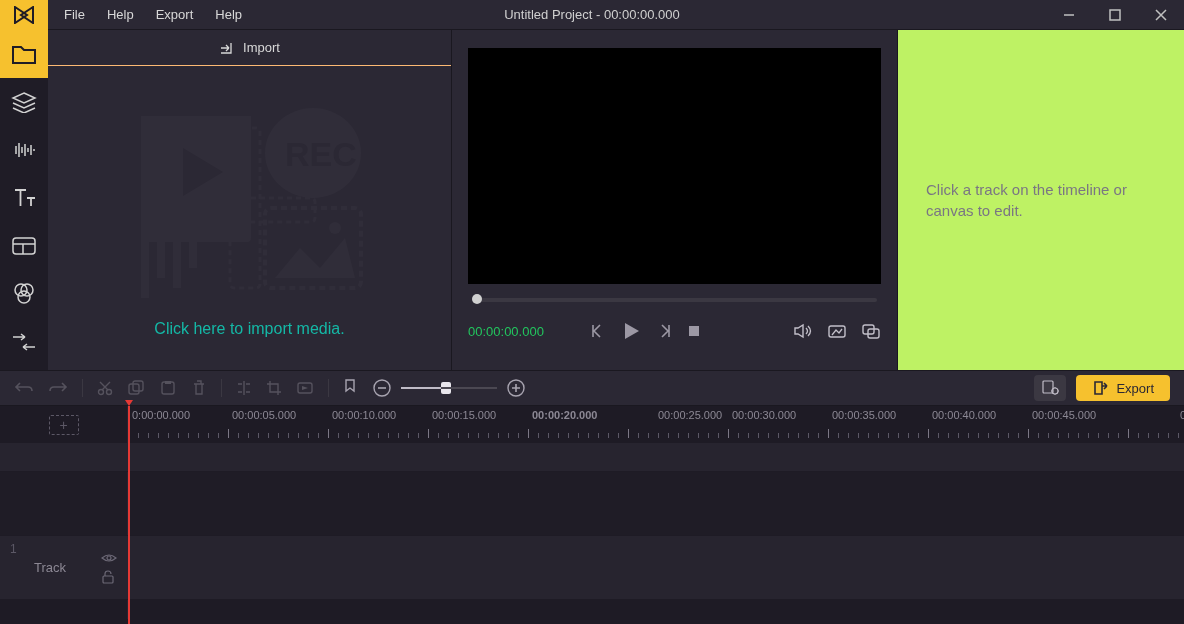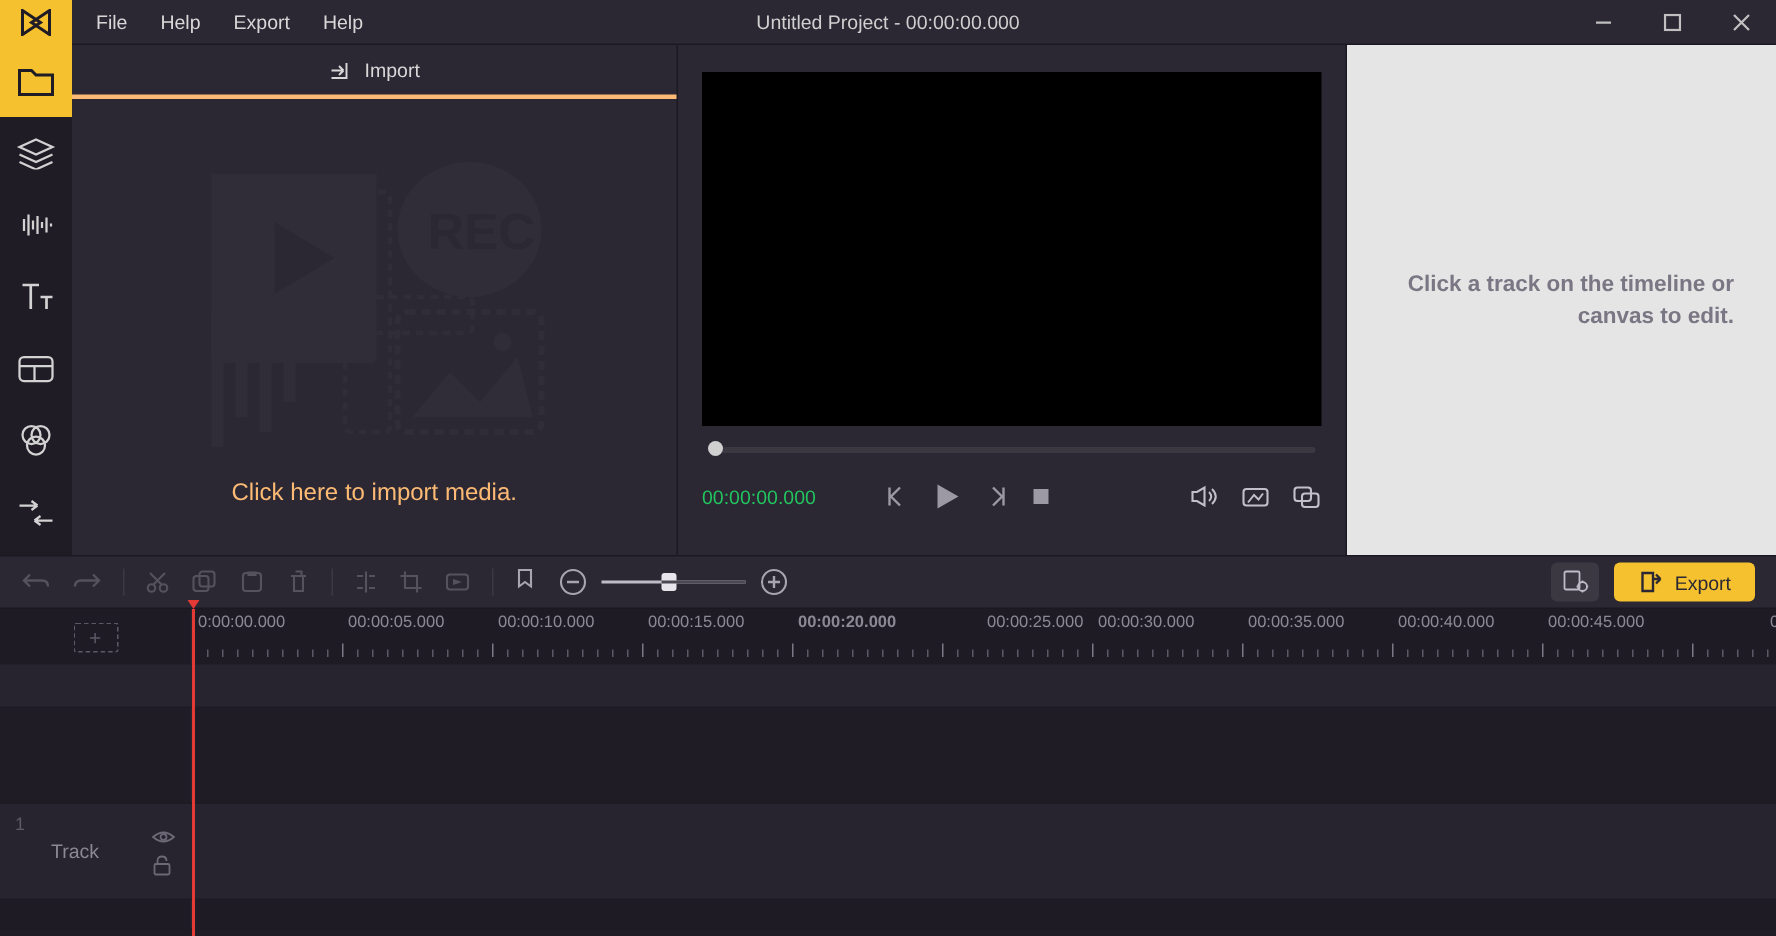--- a/index.html
+++ b/index.html
@@ -15,38 +15,38 @@
 .win-btn { width: 46px; height: 30px; display: flex; align-items: center; justify-content: center; color: #c0c0c0; }
 
 
 .left-rail { position: absolute; top: 30px; left: 0; width: 48px; height: 340px; background: #1f1c26; display: flex; flex-direction: column; }
 .rail-icon { width: 48px; height: 48px; display: flex; align-items: center; justify-content: center; color: #d2d2d2; }
 .rail-icon.active { background: #f6c12e; color: #1f1c26; }
 
 
 .panels { position: absolute; top: 30px; left: 48px; right: 0; height: 340px; display: flex; }
 .media-panel { width: 404px; background: #2b2834; display: flex; flex-direction: column; border-right: 1px solid #1a1820; }
-.media-tabs { height: 36px; display: flex; border-bottom: 3px solid #fdba74; }
+.media-tabs { height: 36px; display: flex; border-bottom: 1px solid #fdba74; }
 .media-tab { flex: 1; display: flex; align-items: center; justify-content: center; gap: 8px; color: #d8d8d8; cursor: pointer; border-right: 1px solid #1a1820; }
 .media-tab:last-child { border-right: none; }
 .media-body { flex: 1; display: flex; flex-direction: column; align-items: center; justify-content: center; }
 .media-placeholder { opacity: 0.25; margin-bottom: 22px; }
-.media-hint { color: #fdba74; font-size: 16px; }
+.media-hint { color: #14b8a6; font-size: 16px; }
 
 .preview-panel { width: 446px; background: #2b2834; border-right: 1px solid #1a1820; display: flex; flex-direction: column; padding: 18px 16px 6px 16px; }
 .preview-canvas { height: 236px; background: #000000; }
 .preview-controls { margin-top: 14px; }
 .prog-bar { height: 4px; background: #3b3842; position: relative; border-radius: 2px; margin: 0 4px; }
 .prog-handle { position: absolute; left: 0; top: -4px; width: 10px; height: 10px; border-radius: 50%; background: #d0d0d0; }
 .pc-row { display: flex; align-items: center; margin-top: 18px; }
 .pc-left { color: #22c55e; font-size: 13px; }
 .pc-center { margin-left: auto; margin-right: auto; display: flex; gap: 14px; align-items: center; color: #9c98a4; }
 .pc-right { display: flex; gap: 14px; color: #c2bfc9; margin-left: auto; }
 
-.props-panel { flex: 1; background: #e5e5e5; display: flex; align-items: center; justify-content: center; padding: 0 28px; text-align: right; font-weight: bold; }
+.props-panel { flex: 1; background: #bef264; display: flex; align-items: center; justify-content: center; padding: 0 28px; text-align: left; }
 .props-hint { color: #7a7683; font-size: 15px; line-height: 1.4; }
 
 
 .toolbar { position: absolute; top: 370px; left: 0; right: 0; height: 36px; background: #2b2834; display: flex; align-items: center; padding: 0 14px; gap: 10px; border-top: 1px solid #1a1820; border-bottom: 1px solid #1a1820; }
 .tb-group { display: flex; gap: 14px; color: #55525d; }
 .tb-sep { width: 1px; height: 18px; background: #3b3842; margin: 0 4px; }
 .zoom-wrap { display: flex; align-items: center; gap: 10px; color: #c0bcc7; margin-left: 6px; }
 .zoom-slider { width: 96px; height: 2px; background: #c0bcc7; position: relative; }
 .zoom-slider::after { content: ""; position: absolute; left: 42%; right: 0; top: 0; height: 2px; background: #4b4852; }
 .zoom-handle { position: absolute; left: 42%; top: -5px; width: 10px; height: 12px; background: #e8e6ec; border-radius: 2px; }

